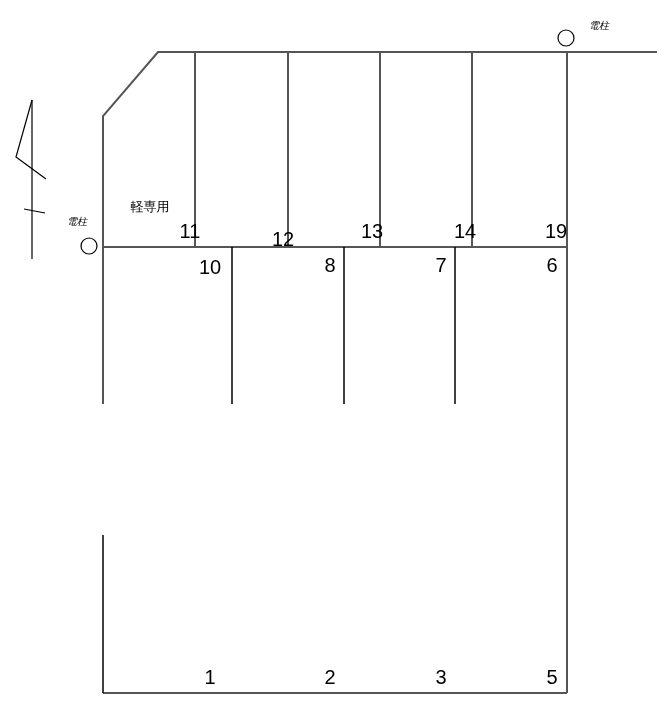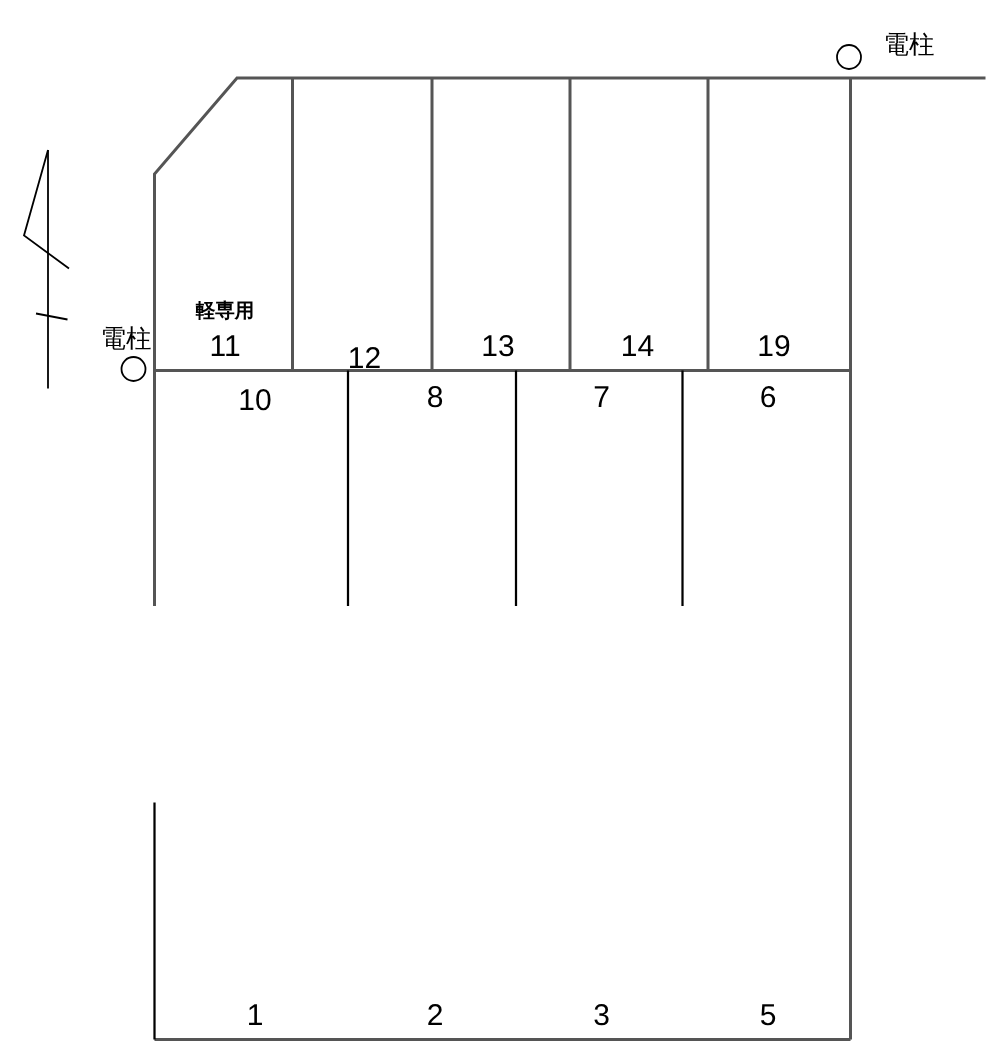--- a/index.html
+++ b/index.html
@@ -1,21 +1,21 @@
 <!DOCTYPE html>
 <html><head>
   <meta charset="utf-8">
   <style>
     html, body { margin: 0; padding: 0; background: #ffffff; }
     body { width: 667px; height: 709px; position: relative; overflow: hidden; font-family: "Liberation Sans", "DejaVu Sans", sans-serif; }
     svg { position: absolute; left: 0; top: 0; }
     .lbl { position: absolute; color: #000; white-space: nowrap; transform: translateX(-50%); line-height: 1; }
-    .num { font-size: 20px; }
+    .num { font-size: 20px; margin-left: 40px; }
     .small { font-size: 13px; }
-    .pole-lbl { font-size: 17px; transform: none; }
+    .pole-lbl { font-size: 10px; transform: none; font-style: italic; }
   </style>
 </head>
 <body>
 
 <svg width="667" height="709">
 
   <g stroke="#000" stroke-width="1.2" fill="none">
     <line x1="32" y1="100" x2="32" y2="259"></line>
     <polyline points="32,100 16,157 46,179"></polyline>
     <line x1="24" y1="209" x2="45" y2="213"></line>
@@ -42,21 +42,21 @@
     <line x1="455" y1="247" x2="455" y2="404"></line>
   </g>
 
   <circle cx="566" cy="38" r="8" stroke="#000" stroke-width="1.2" fill="#fff"></circle>
   <circle cx="89" cy="246" r="8" stroke="#000" stroke-width="1.2" fill="#fff"></circle>
 </svg>
 
 <div class="lbl pole-lbl" style="left:589px; top:21px;">電柱</div>
 <div class="lbl pole-lbl" style="left:67px; top:217px;">電柱</div>
 
-<div class="lbl small" style="left:150px; top:200px;font-weight:bold;">軽専用</div>
+<div class="lbl small" style="left:150px; top:200px;">軽専用</div>
 
 <div class="lbl num" style="left:150px; top:221px;">11</div>
 <div class="lbl num" style="left:243px; top:229px;">12</div>
 <div class="lbl num" style="left:332px; top:221px;">13</div>
 <div class="lbl num" style="left:425px; top:221px;">14</div>
 <div class="lbl num" style="left:516px; top:221px;">19</div>
 
 <div class="lbl num" style="left:170px; top:257px;text-align:center;">10</div>
 <div class="lbl num" style="left:290px; top:255px;">8</div>
 <div class="lbl num" style="left:401px; top:255px;">7</div>

